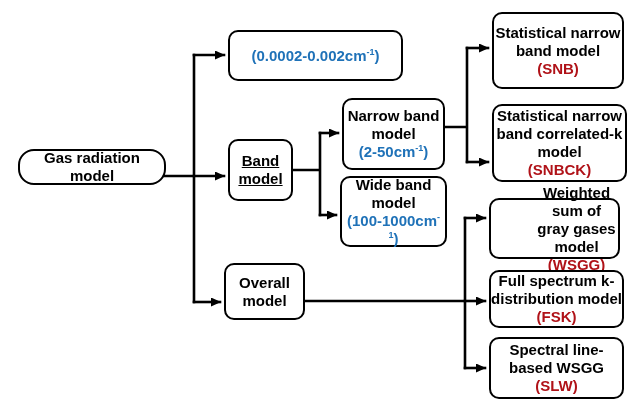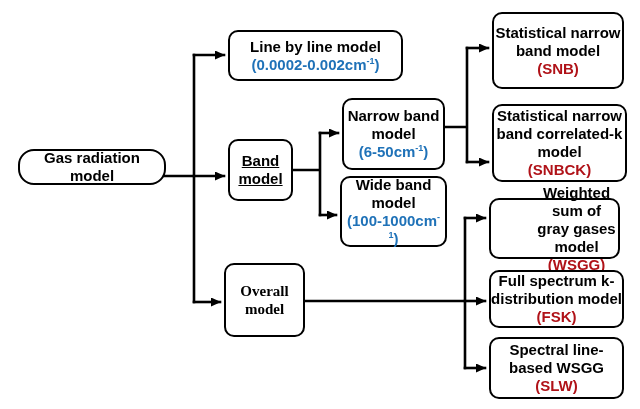--- a/index.html
+++ b/index.html
@@ -68,39 +68,38 @@
     <path d="M465 218 H485" marker-end="url(#arrow)"></path>
     <path d="M465 301 H485" marker-end="url(#arrow)"></path>
     <path d="M465 368 H485" marker-end="url(#arrow)"></path>
   </svg>
 
   <div class="node" style="left:18px;top:149px;width:148px;height:36px;border-radius:16px;">
     <div class="title">Gas radiation model</div>
   </div>
 
   <div class="node" style="left:228px;top:30px;width:175px;height:51px;">
-    <div class="title">Line by line model</div>
     <div class="range"><span>(0.0002-0.002cm</span><sup>-1</sup><span>)</span></div>
   </div>
 
   <div class="node" style="left:228px;top:139px;width:65px;height:62px;text-decoration:underline;">
     <div class="title">Band<br>model</div>
   </div>
 
   <div class="node" style="left:342px;top:98px;width:103px;height:72px;">
     <div class="title">Narrow band<br>model</div>
-    <div class="range"><span>(6-50cm</span><sup>-1</sup><span>)</span></div>
+    <div class="range"><span>(2-50cm</span><sup>-1</sup><span>)</span></div>
   </div>
 
   <div class="node" style="left:340px;top:176px;width:107px;height:71px;text-align:center;">
     <div class="title">Wide band<br>model</div>
     <div class="range"><span>(100-1000cm</span><sup>-1</sup><span>)</span></div>
   </div>
 
-  <div class="node" style="left:224px;top:263px;width:81px;height:74px;font-family:Liberation Serif, serif;">
+  <div class="node" style="left:224px;top:263px;width:81px;height:57px;">
     <div class="title">Overall<br>model</div>
   </div>
 
   <div class="node" style="left:492px;top:12px;width:132px;height:77px;">
     <div class="title">Statistical narrow<br>band model</div>
     <div class="abbrev">(SNB)</div>
   </div>
 
   <div class="node" style="left:492px;top:104px;width:135px;height:78px;">
     <div class="title">Statistical narrow<br>band correlated-k<br>model</div>

